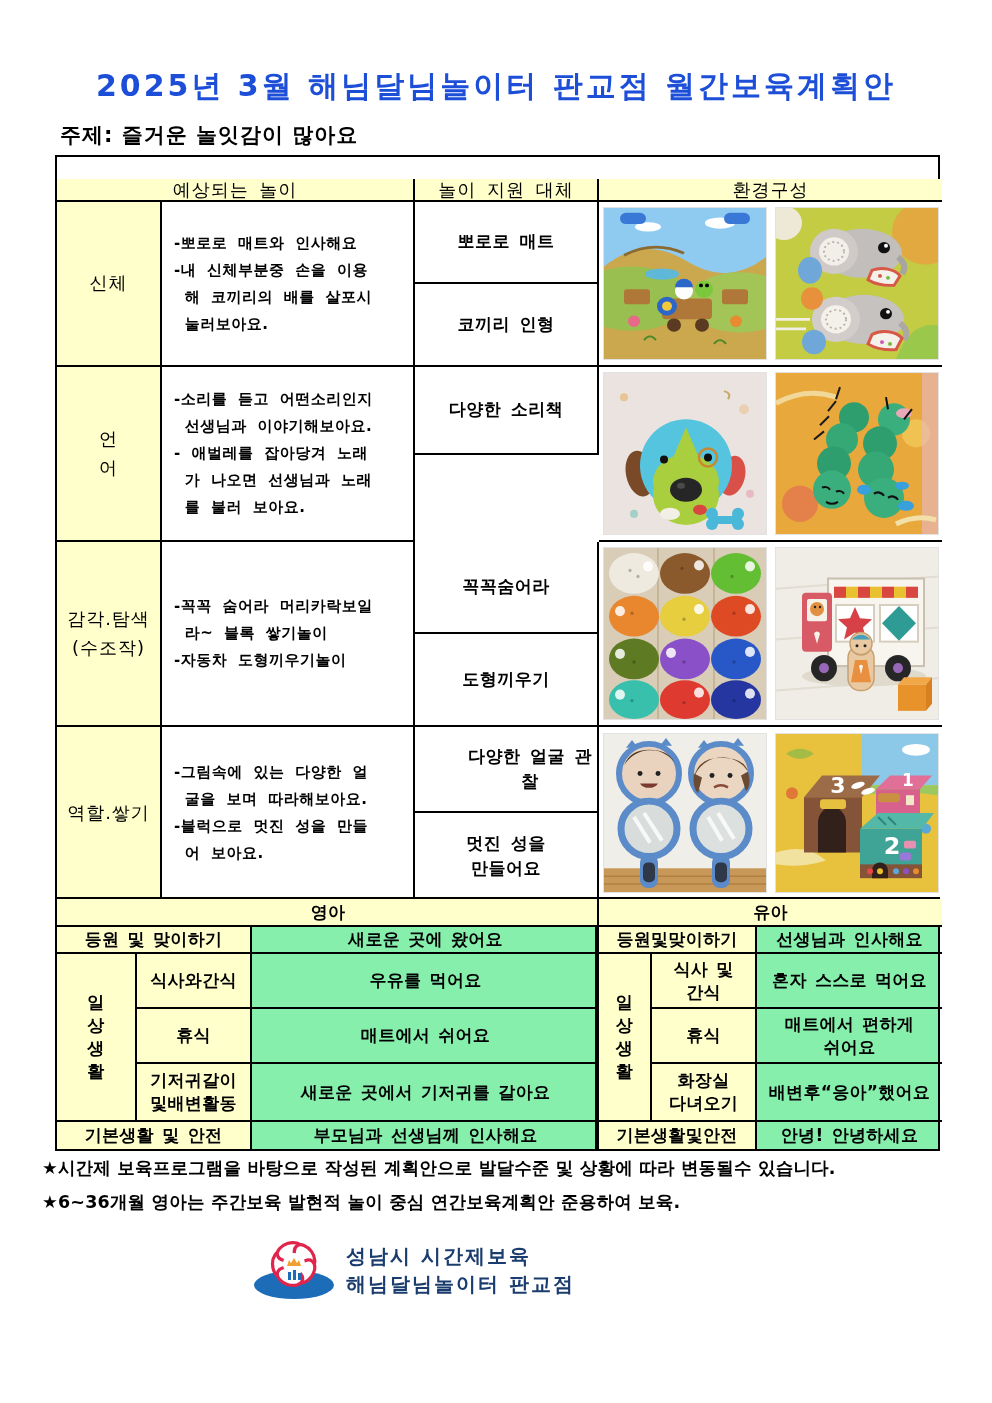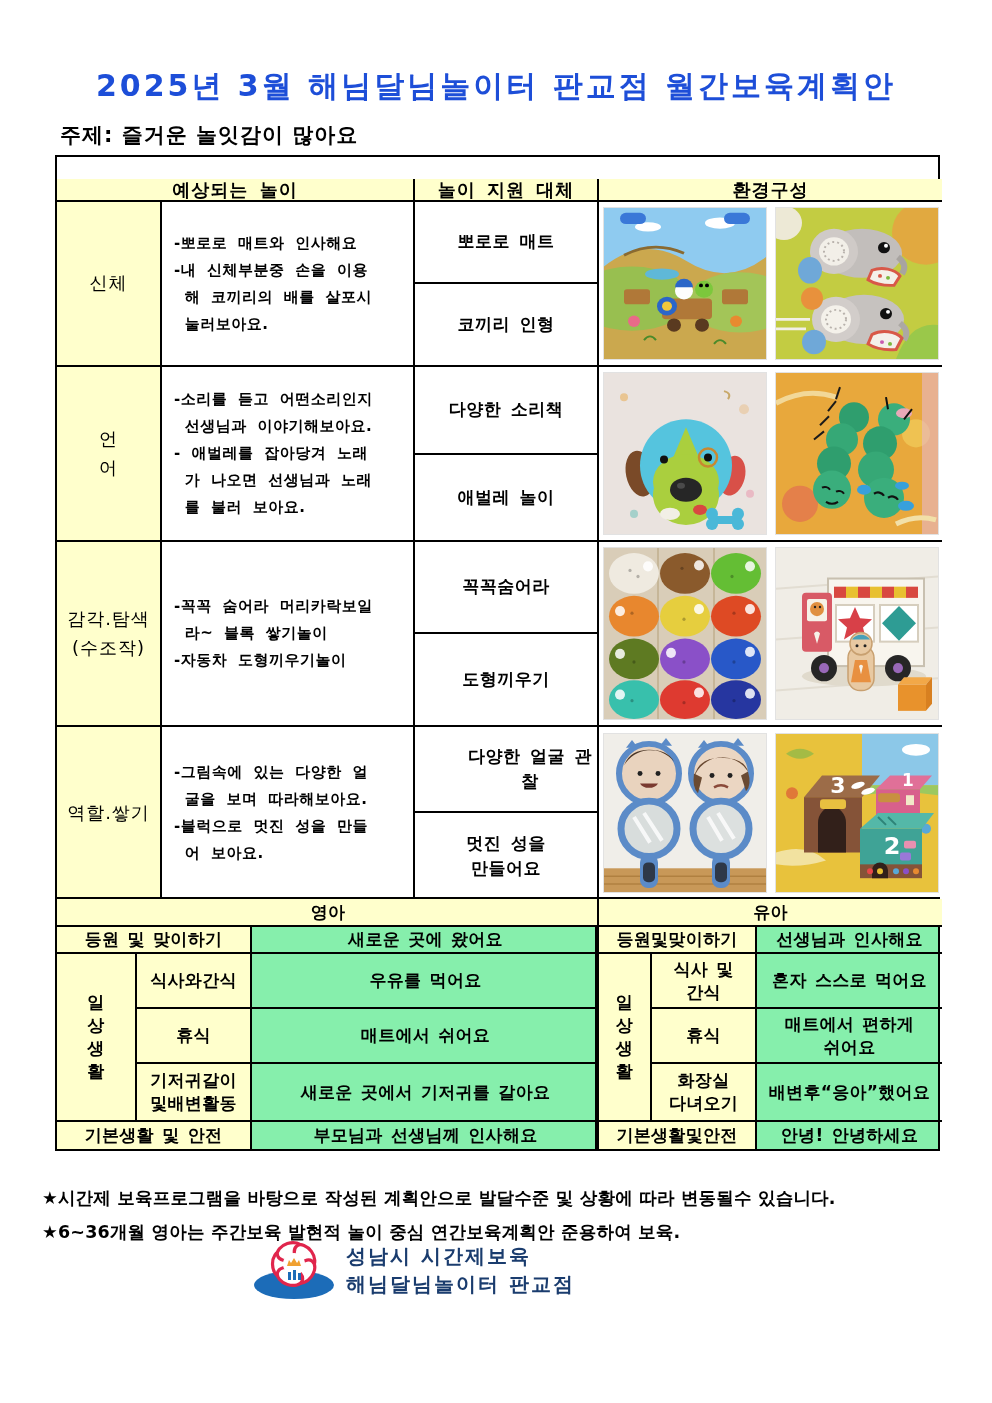--- a/index.html
+++ b/index.html
@@ -13,42 +13,42 @@
   
   .main-table{position:absolute;left:55px;top:155px;width:885px;
     display:grid;grid-template-columns:105px 253px 184px 343px;
     grid-template-rows:45px 82px 83px 88px 87px 92px 93px 86px 86px;
     border:2px solid #000;box-sizing:border-box;background:#fff;}
   .cell{border-right:2px solid #000;border-bottom:2px solid #000;box-sizing:border-box;
     display:flex;align-items:center;justify-content:center;text-align:center;}
   .last-col{border-right:none;}
   .last-row{border-bottom:none;}
   .yellow{background:#FFFFCC;}
-  .hdr{font-size:18px;font-weight:bold;letter-spacing:1px;word-spacing:4px;margin-top:22px;}
+  .hdr{font-size:18px;font-weight:normal;letter-spacing:1px;word-spacing:4px;margin-top:22px;}
   .cat{font-size:18px;font-weight:normal;letter-spacing:1px;line-height:1.6;}
   .pre{white-space:pre-wrap;}
   .play{align-items:center;justify-content:flex-start;text-align:left;
     font-size:15px;font-weight:600;line-height:1.8;letter-spacing:0.5px;word-spacing:5px;
     padding:6px 4px 6px 12px;}
   .sup{font-size:17px;font-weight:600;letter-spacing:0.5px;word-spacing:3px;line-height:1.5;}
   .env{gap:8px;padding:4px;background:#fff;}
   .photo{flex:none;border:1px solid #e2e2e2;background:#fff;}
 
   
   .sub-table{position:absolute;top:897px;display:grid;
     grid-template-rows:28px 27px 55px 55px 58px 27px;
     border:2px solid #000;box-sizing:border-box;background:#86efac;}
   .sub-left{left:55px;width:542px;grid-template-columns:80px 115px 347px;}
   .sub-right{left:597px;width:343px;grid-template-columns:53px 105px 185px;}
   .sub-table .cell{font-size:17px;font-weight:600;line-height:1.35;letter-spacing:0.3px;word-spacing:2px;}
   .group-hdr{font-size:18px;font-weight:bold;}
   .vlabel{line-height:1.75;font-weight:bold;}
 
   
-  .footnotes{position:absolute;left:42px;top:1181px;width:920px;
+  .footnotes{position:absolute;left:42px;top:1151px;width:920px;
     font-size:17.5px;font-weight:600;line-height:1.95;letter-spacing:0.2px;}
   .footnote{white-space:nowrap;}
   .logo-block{position:absolute;left:252px;top:1238px;display:flex;align-items:center;gap:10px;}
   .logo-text{display:flex;flex-direction:column;justify-content:center;color:#1A3C6E;}
   .logo-line1{font-size:20px;font-weight:bold;letter-spacing:2px;}
   .logo-line2{font-size:20px;font-weight:bold;letter-spacing:2px;margin-top:1px;}
 </style>
 </head>
 <body>
 
@@ -140,21 +140,20 @@
     </div>
 
     <div class="cell yellow cat pre" style="grid-column:1;grid-row:4/6;">언
 어</div>
     <div class="cell play pre" style="grid-column:2;grid-row:4/6;">-소리를 듣고 어떤소리인지
  선생님과 이야기해보아요.
 - 애벌레를 잡아당겨 노래
  가 나오면 선생님과 노래
  를 불러 보아요.</div>
     <div class="cell sup" style="grid-column:3;grid-row:4;">다양한 소리책</div>
-    <div class="cell sup" style="grid-column:3;grid-row:5;">애벌레 놀이</div>
     <div class="cell env last-col" style="grid-column:4;grid-row:4/6;">
 
       <svg class="photo" width="162" height="161" viewBox="0 0 162 160" preserveAspectRatio="none">
         <rect width="162" height="160" fill="#EAE3DF"></rect>
         <circle cx="20" cy="24" r="4" fill="#E8B870" opacity="0.7"></circle>
           <circle cx="140" cy="36" r="5" fill="#E8C8A0" opacity="0.7"></circle>
         <circle cx="30" cy="140" r="4" fill="#88C8C0" opacity="0.7"></circle>
           <circle cx="146" cy="120" r="4" fill="#E8A8B8" opacity="0.7"></circle>
         <path d="M120,18 q8,2 4,8" stroke="#C8A868" stroke-width="2" fill="none"></path>
         <ellipse cx="36" cy="100" rx="14" ry="23" fill="#7A4A28" transform="rotate(-12 36 100)"></ellipse>

